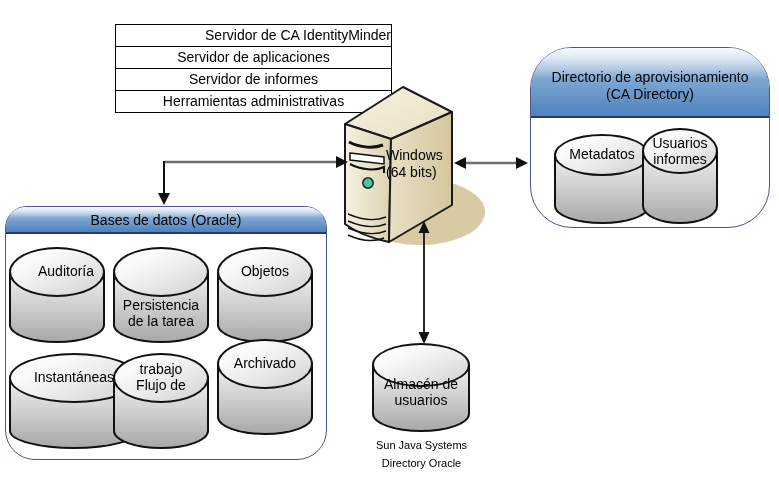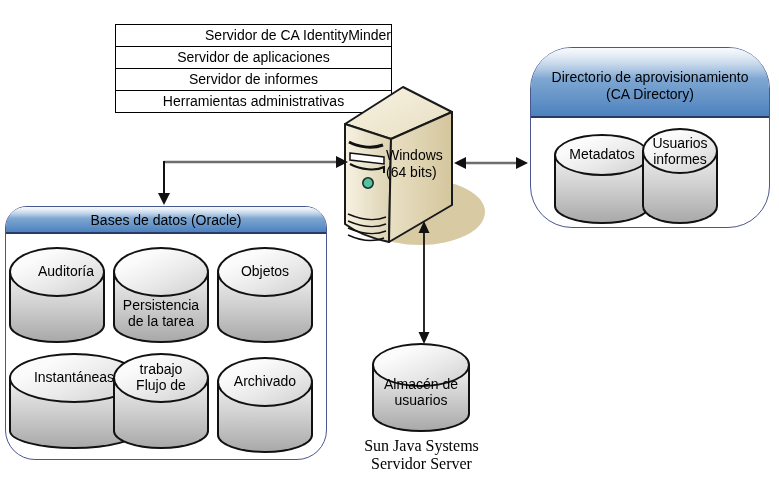--- a/index.html
+++ b/index.html
@@ -31,21 +31,21 @@
       border-radius:0 0 50% 50% / 0 0 18px 18px;}
   .cyl .top{position:absolute;left:0;top:0;width:100%;box-sizing:border-box;
       border:2px solid #111;border-radius:50%;
       background:linear-gradient(155deg,#fbfbfb 25%,#e9e9e9 60%,#cfcfcf 100%);}
   .cyl .lbl{position:absolute;left:-4px;right:-4px;text-align:center;
       font-size:14px;line-height:15.5px;}
   .cyl .lbl span{display:block;}
 
   
   .caption{position:absolute;left:339px;top:437px;width:165px;text-align:center;
-           font-size:16px;line-height:17.5px;font-family:Liberation Serif, serif;}
+           font-size:11px;line-height:17.5px;}
   .caption span{display:block;}
   svg text{font-family:"Liberation Sans","DejaVu Sans",sans-serif;}
   .abs{position:absolute;}
 </style>
 </head>
 <body>
 
 <div id="page">
 
   <div class="stack">
@@ -88,21 +88,21 @@
         </div>
     </div>
     <div class="cyl" style="left:107px;top:146px;width:96px;height:96px;">
       <div class="body" style="top:25px;"></div>
       <div class="top" style="height:50px;"></div>
       <div class="lbl" style="top:9px;">
         <span>trabajo</span>
         <span>Flujo de</span>
       </div>
     </div>
-    <div class="cyl" style="left:211px;top:150px;width:96px;height:96px;">
+    <div class="cyl" style="left:211px;top:132px;width:96px;height:96px;">
       <div class="body" style="top:25px;"></div>
       <div class="top" style="height:50px;"></div>
       <div class="lbl" style="top:17px;">
           <span>Archivado</span>
         </div>
     </div>
   </div>
 
   <div class="panel provdir">
     <div class="panel-header">
@@ -129,21 +129,21 @@
   <div class="cyl" style="left:372px;top:343px;width:98px;height:89px;">
     <div class="body" style="top:22px;"></div>
     <div class="top" style="height:44px;"></div>
     <div class="lbl" style="top:6px;margin-top:28px;">
       <span>Almacén de</span>
       <span>usuarios</span>
     </div>
   </div>
   <div class="caption">
     <span>Sun Java Systems</span>
-    <span>Servidor Server</span>
+    <span>Directory Oracle</span>
   </div>
 
   <svg class="abs" style="left:335px;top:80px;" width="170" height="185" viewBox="0 0 170 185">
     <defs>
       <linearGradient id="gTop" x1="0" y1="0" x2="1" y2="1">
         <stop offset="0" stop-color="#f8f3e4"></stop>
           <stop offset="1" stop-color="#e7ddc0"></stop>
       </linearGradient>
       <linearGradient id="gFront" x1="0" y1="0" x2="1" y2="0">
         <stop offset="0" stop-color="#f7f2e2"></stop>

